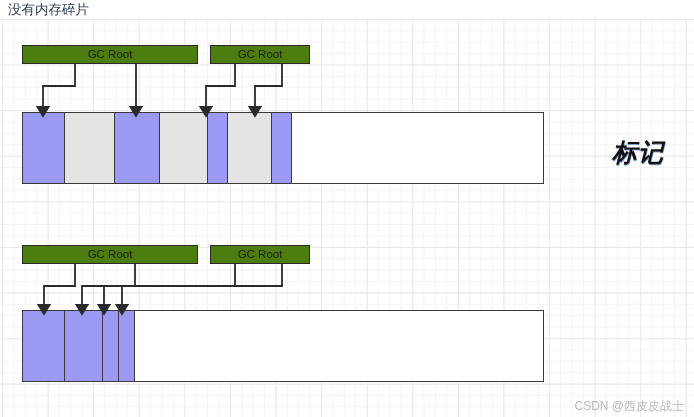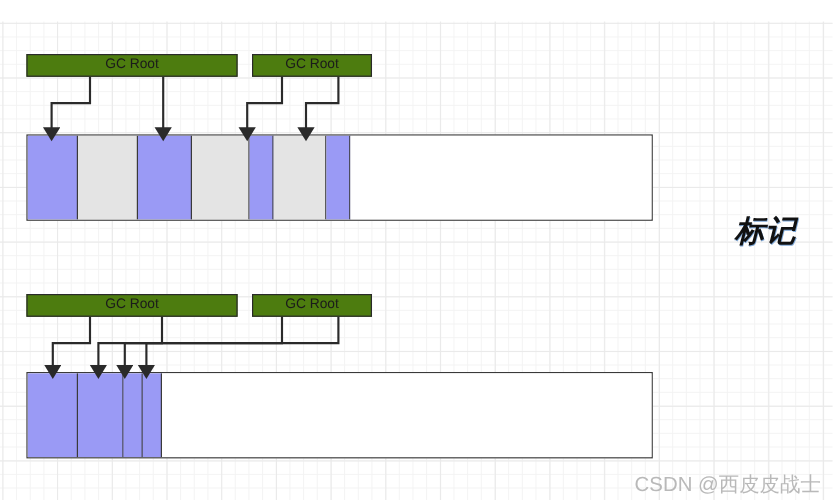--- a/index.html
+++ b/index.html
@@ -95,33 +95,34 @@
     position: absolute;
     left: 0; top: 0;
     width: 694px; height: 417px;
     pointer-events: none;
   }
   
   #watermark {
     position: absolute;
     right: 10px;
     bottom: 2px;
-    font-size: 17px;
+    font-size: 12px;
     color: #b9b9b9;
     white-space: nowrap;
     margin-left: 16px;
   }
 </style>
 </head>
 <body>
 
 <div id="canvas">
 
   <div id="grid"></div>
 
+  <div id="title">没有内存碎片</div>
 
   <div id="layers">
       <div class="gcroot" style="left: 22px; top: 45px; width: 176px; height: 19px;">GC Root</div>
       <div class="gcroot" style="left: 210px; top: 45px; width: 100px; height: 19px;">GC Root</div>
       <div class="membar" style="left: 22px; top: 112px; width: 522px; height: 72px;">
         <div class="blk live" style="width: 42px;"></div>
         <div class="blk dead" style="width: 50px;"></div>
         <div class="blk live" style="width: 46px;"></div>
         <div class="blk dead" style="width: 48px;"></div>
         <div class="blk live" style="width: 20px;"></div>
@@ -153,14 +154,14 @@
         <path d="M282,64 L282,86 L255,86 L255,110" fill="none" stroke="#2a2a2a" stroke-width="1.8" marker-end="url(#ah)"></path>
         <path d="M75,264 L75,286 L44,286 L44,308" fill="none" stroke="#2a2a2a" stroke-width="1.8" marker-end="url(#ah)"></path>
         <path d="M135,264 L135,286 L82,286 L82,308" fill="none" stroke="#2a2a2a" stroke-width="1.8" marker-end="url(#ah)"></path>
         <path d="M235,264 L235,286 L104,286 L104,308" fill="none" stroke="#2a2a2a" stroke-width="1.8" marker-end="url(#ah)"></path>
         <path d="M282,264 L282,286 L122,286 L122,308" fill="none" stroke="#2a2a2a" stroke-width="1.8" marker-end="url(#ah)"></path>
       </g>
   </svg>
 
   <div id="watermark">CSDN @西皮皮战士</div>
 
-<div class="sidelabel" style="left: 612px; top: 136px; margin-top: 40px;">标记</div>
+<div class="sidelabel" style="left: 612px; top: 136px;">标记</div>
   </div>
 
 </body></html>

